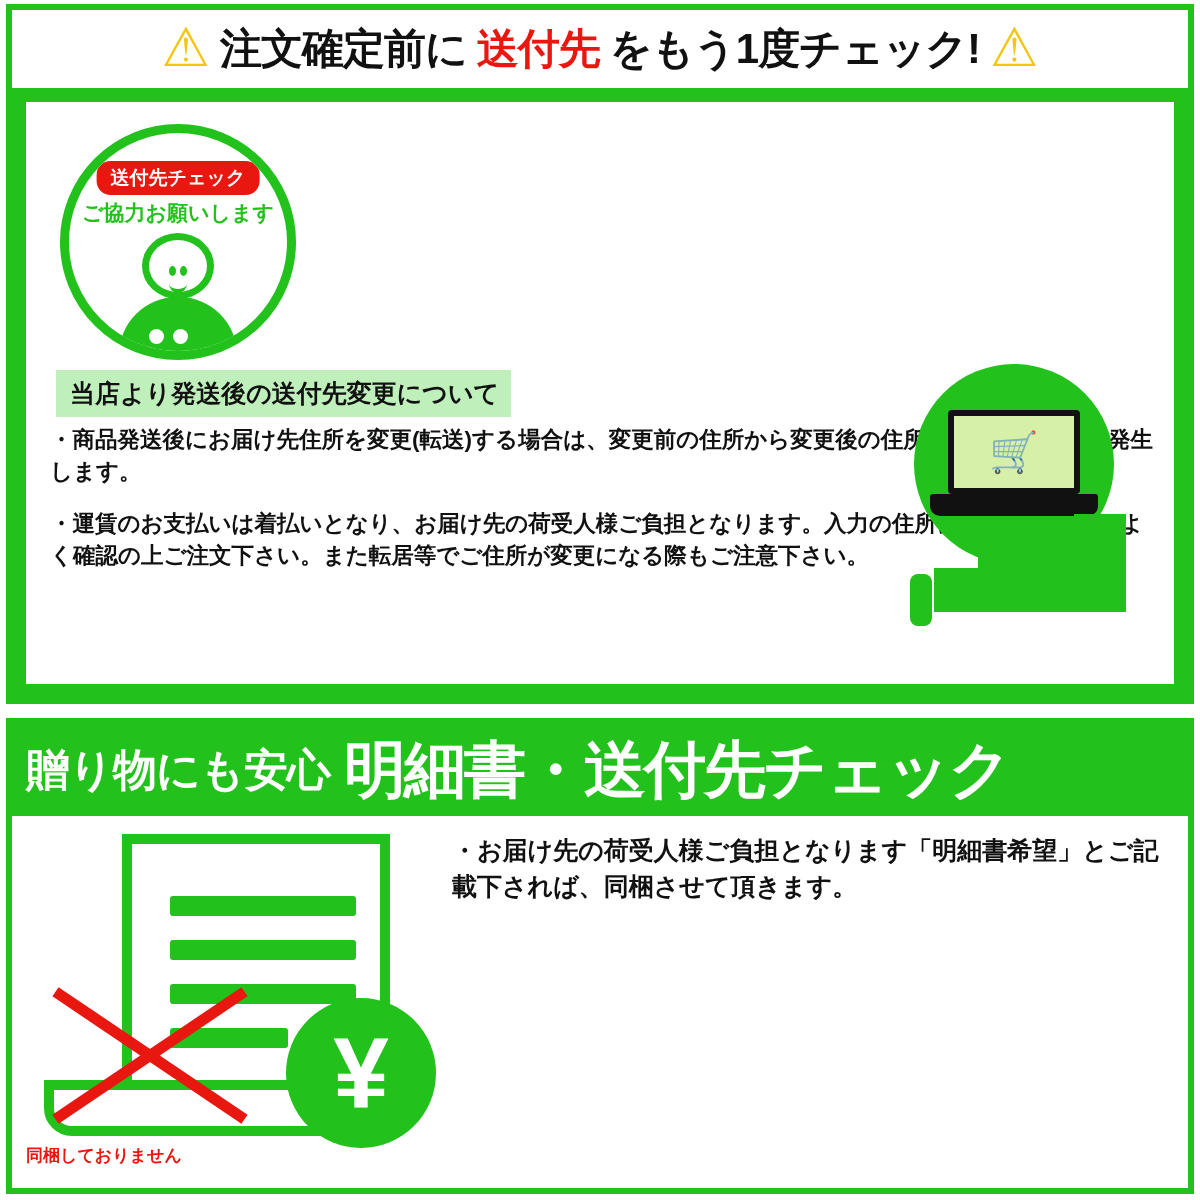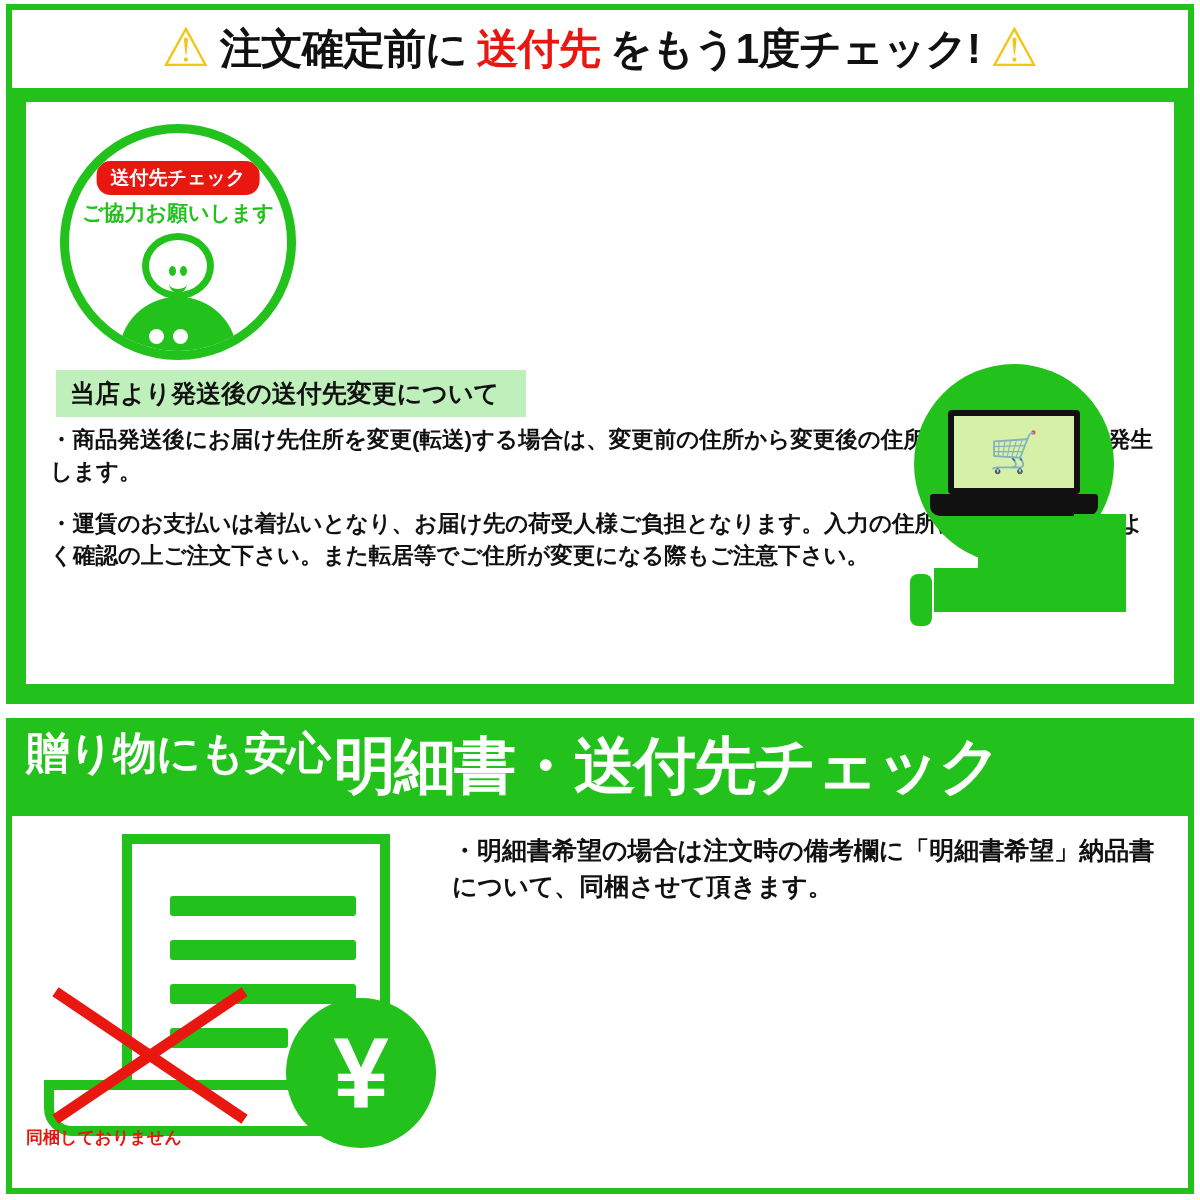--- a/index.html
+++ b/index.html
@@ -192,21 +192,21 @@
     color: #111111;
     margin-bottom: 18px;
   }
 
   
   .ribbon {
     position: absolute;
     left: 30px;
     top: 268px;
     background: #bff0bb;
-    padding: 7px 27px 7px 14px;
+    padding: 7px 12px 7px 14px;
     font-size: 25px;
     font-weight: bold;
     color: #111111;
   }
 
   .bullets-bottom {
     position: absolute;
     left: 24px;
     top: 322px;
     right: 20px;
@@ -284,23 +284,24 @@
     height: 52px;
     border-radius: 8px;
     background: #22c11b;
   }
 
   
   #invoice-header {
     background: #22c11b;
     height: 92px;
     display: flex;
+    align-items: center;
     padding-left: 14px;
     box-sizing: border-box;
-    gap: 4px;
+    gap: 14px;
   }
   .ih-small {
     font-size: 44px;
     font-weight: bold;
     color: #ffffff;
     letter-spacing: -1px;
     white-space: nowrap;
   }
   .ih-big {
     font-size: 62px;
@@ -386,21 +387,21 @@
     width: 228px;
     height: 11px;
     background: #e8170f;
     transform-origin: center;
   }
   .cross span.a { transform: rotate(34deg); }
   .cross span.b { transform: rotate(-34deg); }
   .cross-label {
     position: absolute;
     left: 8px;
-    top: 304px;
+    top: 322px;
     color: #e8170f;
     font-size: 17px;
     font-weight: bold;
     white-space: nowrap;
   }
 
   .invoice-bullets {
     position: absolute;
     left: 440px;
     top: 16px;
@@ -490,19 +491,19 @@
         <div class="doc-tray"></div>
         <div class="yen-circle">¥</div>
         <div class="cross">
           <span class="a"></span>
           <span class="b"></span>
         </div>
         <div class="cross-label">同梱しておりません</div>
       </div>
 
       <div class="invoice-bullets">
-        <div class="btxt">・明細書希望の場合は注文時の備考欄に「明細書希望」納品書について、同梱させて頂きます。</div>
+        <div class="btxt">・お届け先の荷受人様ご負担となります「明細書希望」とご記載下されば、同梱させて頂きます。</div>
       </div>
 
     </div>
   </section>
 
 </div>
 
 </body></html>

